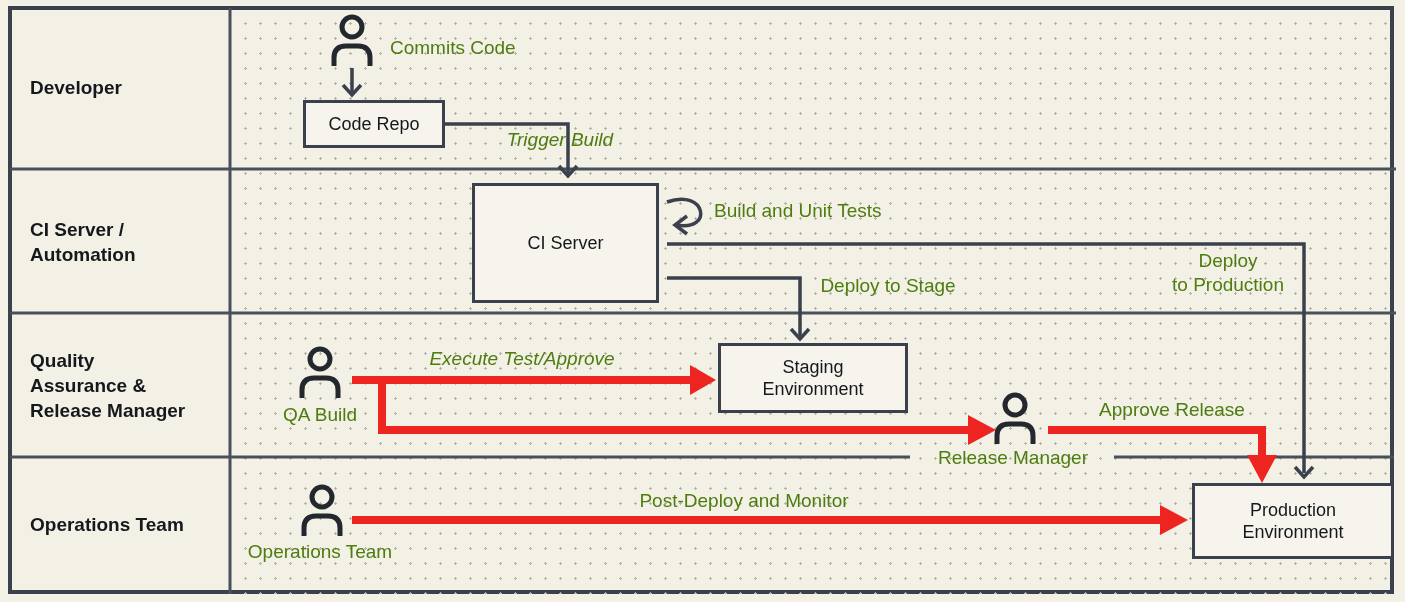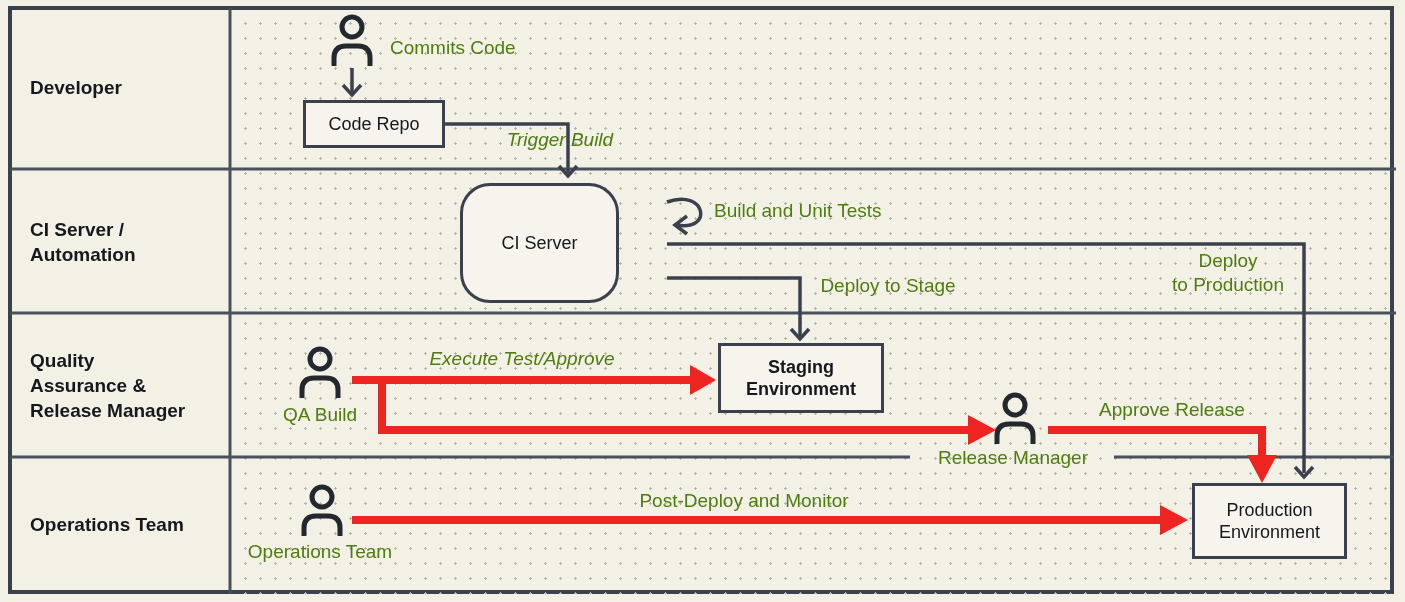--- a/index.html
+++ b/index.html
@@ -119,27 +119,27 @@
   <div class="person" style="left:299px;top:484px;">
     <svg viewBox="0 0 46 52" fill="none" stroke="#23282e" stroke-width="5" stroke-linecap="round">
       <circle cx="23" cy="13" r="10"></circle>
       <path d="M5,51 V44 Q5,32 17,32 H29 Q41,32 41,44 V51"></path>
     </svg>
   </div>
 
   <div class="node" style="left:283px;top:100px;width:142px;height:48px;margin-left:20px;">
     <span>Code Repo</span>
   </div>
-  <div class="node" style="left:460px;top:183px;width:159px;height:120px;border-radius:30px;">
+  <div class="node" style="left:472px;top:183px;width:187px;height:120px;">
     <span>CI Server</span>
   </div>
-  <div class="node" style="left:718px;top:343px;width:166px;height:70px;padding:0 10px;font-weight:bold;">
+  <div class="node" style="left:718px;top:343px;width:190px;height:70px;padding:0 10px;">
     <span>Staging Environment</span>
   </div>
-  <div class="node" style="left:1192px;top:483px;width:155px;height:76px;padding:0 14px;">
+  <div class="node" style="left:1192px;top:483px;width:202px;height:76px;padding:0 14px;">
     <span>Production Environment</span>
   </div>
 
   <div class="lbl" style="left:390px;top:37px;font-size:19px;">Commits Code</div>
   <div class="lbl center" style="left:560px;top:129px;font-size:19px;font-style:italic;">Trigger Build</div>
   <div class="lbl" style="left:714px;top:200px;font-size:19px;">Build and Unit Tests</div>
   <div class="lbl center" style="left:888px;top:275px;font-size:19px;">Deploy to Stage</div>
   <div class="lbl center" style="left:1228px;top:249px;font-size:19px;line-height:24px;">
     <div>Deploy</div>
     <div>to Production</div>

